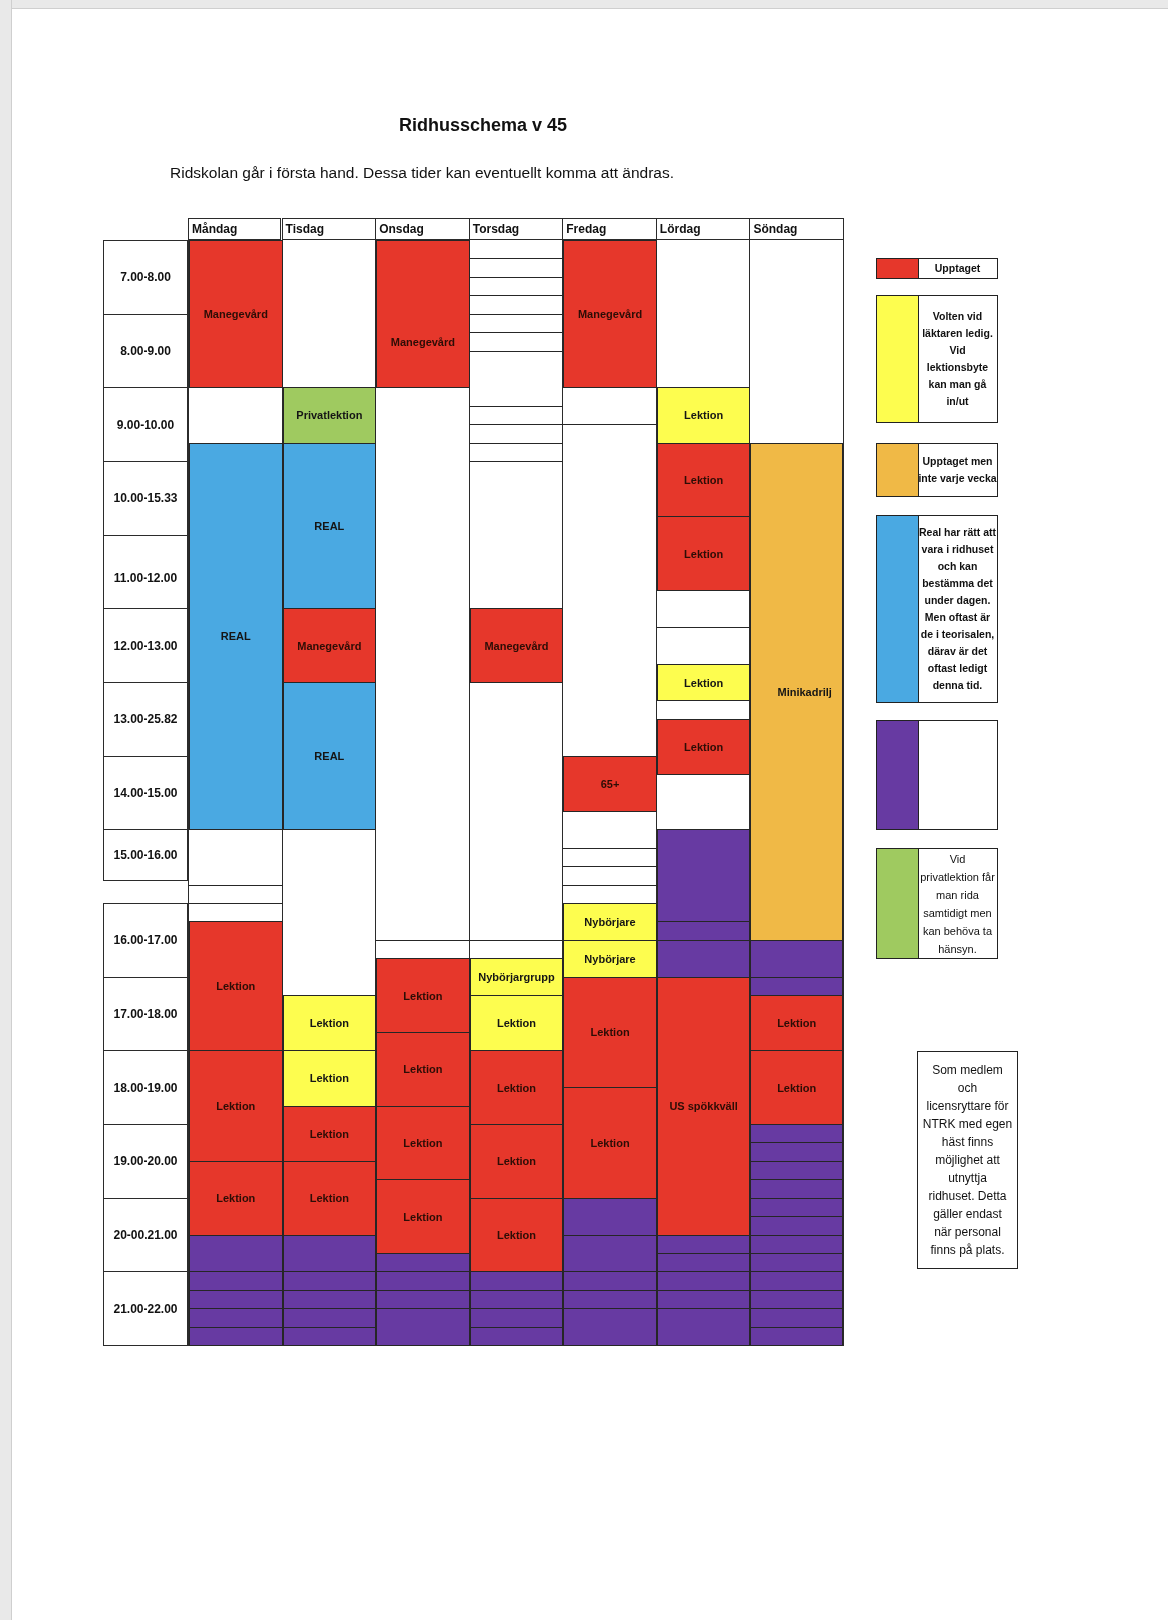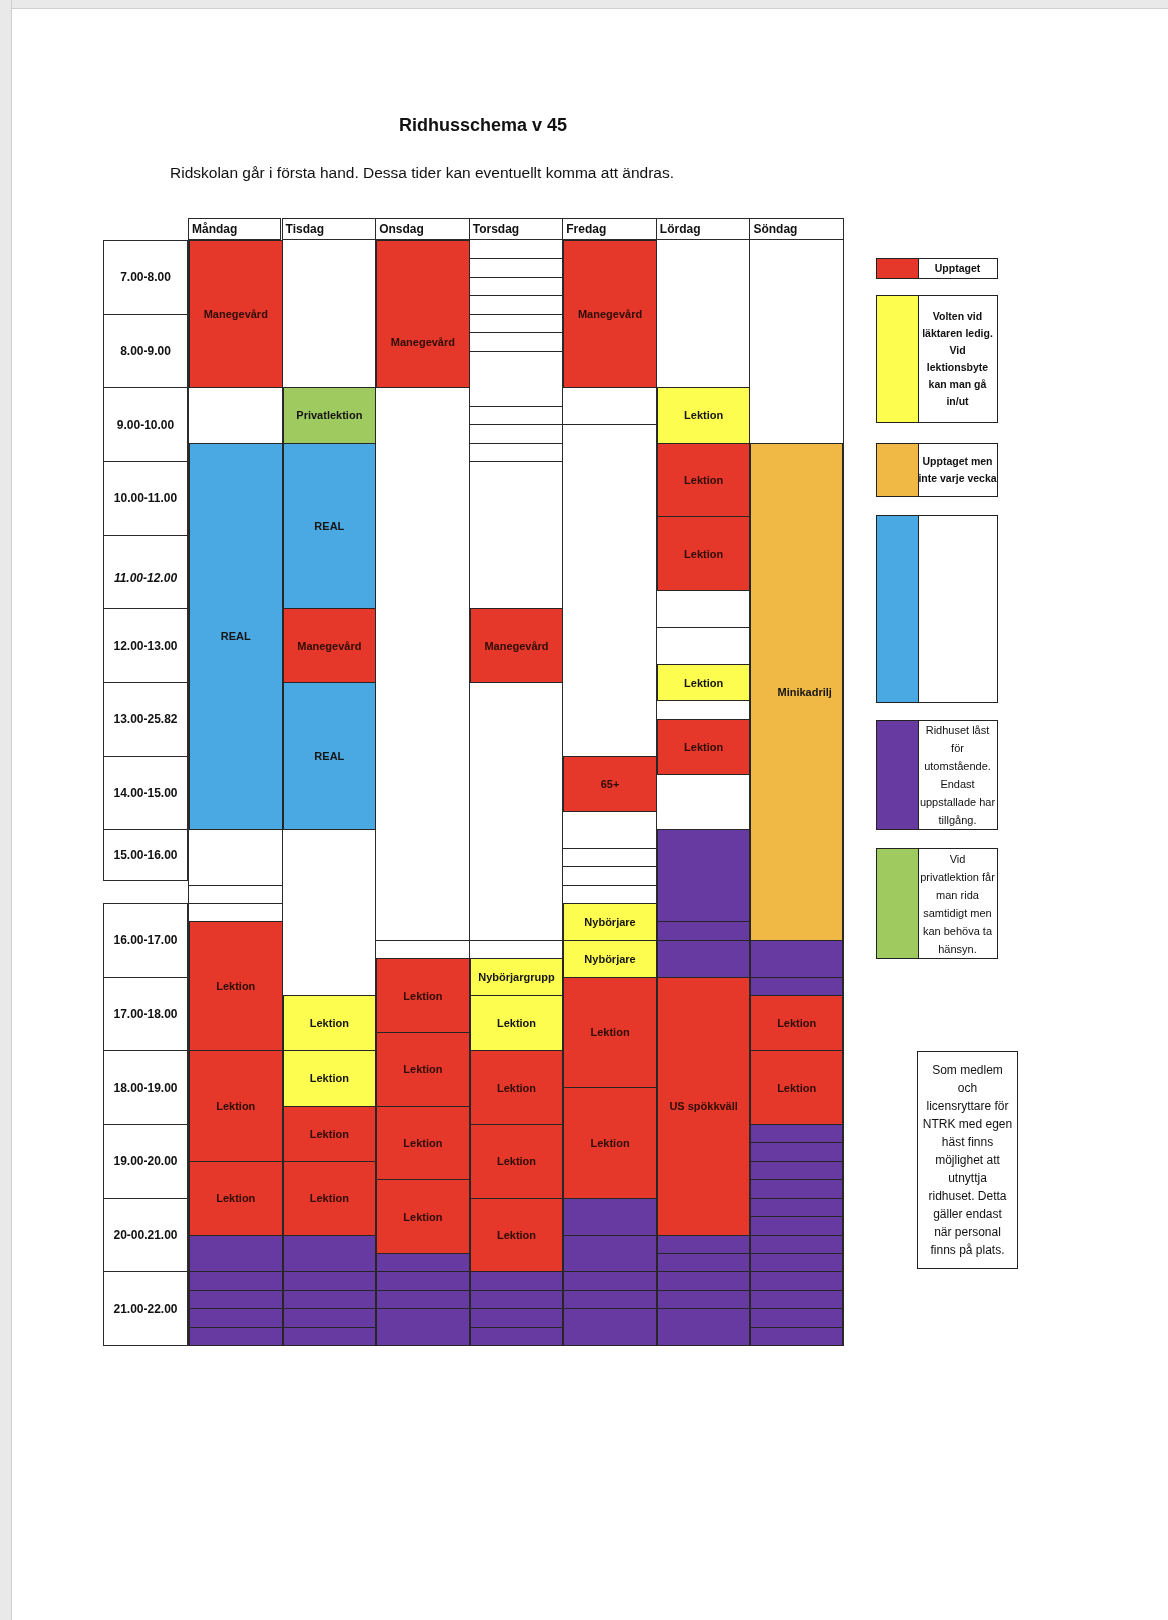--- a/index.html
+++ b/index.html
@@ -41,22 +41,22 @@
 <div class="edge-top"></div>
 <div class="edge-left"></div>
 
 <div class="title">Ridhusschema v 45</div>
 <div class="subtitle">Ridskolan går i första hand. Dessa tider kan eventuellt komma att ändras.</div>
 
 <div id="schedule">
     <div class="time-cell" style="top: 22px; height: 74.67px;">7.00-8.00</div>
     <div class="time-cell" style="top: 95.67px; height: 74.67px;">8.00-9.00</div>
     <div class="time-cell" style="top: 169.34px; height: 74.67px;">9.00-10.00</div>
-    <div class="time-cell" style="top: 243.01px; height: 74.67px;">10.00-11.00</div>
-    <div class="time-cell" style="top: 316.68px; height: 87px; font-style: italic;">11.00-12.00</div>
+    <div class="time-cell" style="top: 243.01px; height: 74.67px;">10.00-15.33</div>
+    <div class="time-cell" style="top: 316.68px; height: 87px;">11.00-12.00</div>
     <div class="time-cell" style="top: 390.35px; height: 74.67px;">12.00-13.00</div>
     <div class="time-cell" style="top: 464.02px; height: 74.67px;">13.00-25.82</div>
     <div class="time-cell" style="top: 537.69px; height: 74.67px;">14.00-15.00</div>
     <div class="time-cell" style="top: 611.36px; height: 52px;">15.00-16.00</div>
     <div class="time-cell" style="top: 685.03px; height: 74.67px;">16.00-17.00</div>
     <div class="time-cell" style="top: 758.7px; height: 74.67px;">17.00-18.00</div>
     <div class="time-cell" style="top: 832.37px; height: 74.67px;">18.00-19.00</div>
     <div class="time-cell" style="top: 906.04px; height: 74.67px;">19.00-20.00</div>
     <div class="time-cell" style="top: 979.71px; height: 74.67px;">20-00.21.00</div>
     <div class="time-cell" style="top: 1053.38px; height: 74.67px;">21.00-22.00</div>
@@ -279,28 +279,33 @@
 kan man gå
 in/ut</div>
     </div>
     <div class="lg-box" style="top: 443px; height: 54px;">
       <div class="lg-swatch" style="background: rgb(240, 185, 70);"></div>
       <div class="lg-text bold">Upptaget men
 inte varje vecka</div>
     </div>
     <div class="lg-box" style="top: 515px; height: 188px;">
       <div class="lg-swatch" style="background: rgb(74, 169, 226);"></div>
+      <div class="lg-text bold">Real har rätt att
+vara i ridhuset
+och kan
+bestämma det
+under dagen.
+Men oftast är
+de i teorisalen,
+därav är det
+oftast ledigt
+denna tid.</div>
     </div>
     <div class="lg-box" style="top: 720px; height: 110px;">
       <div class="lg-swatch" style="background: rgb(103, 58, 162);"></div>
-      <div class="lg-text reg">Ridhuset låst för
-utomstående.
-Endast
-uppstallade har
-tillgång.</div>
     </div>
     <div class="lg-box" style="top: 848px; height: 111px;">
       <div class="lg-swatch" style="background: rgb(159, 202, 96);"></div>
       <div class="lg-text reg">Vid
 privatlektion får
 man rida
 samtidigt men
 kan behöva ta
 hänsyn.</div>
     </div>

